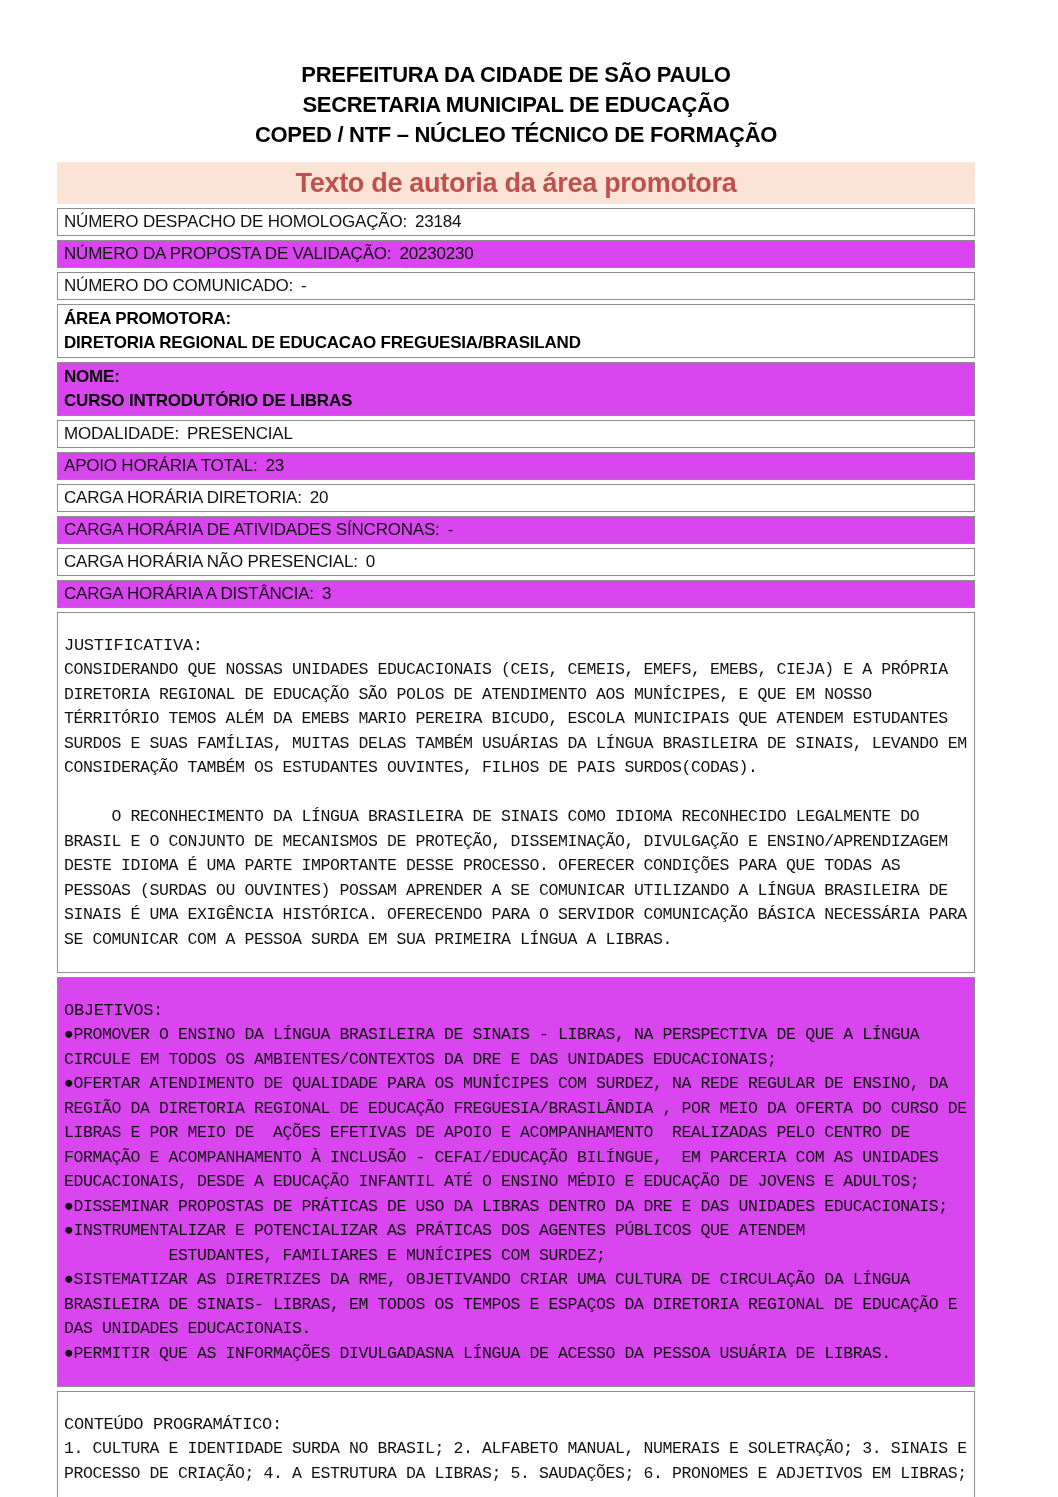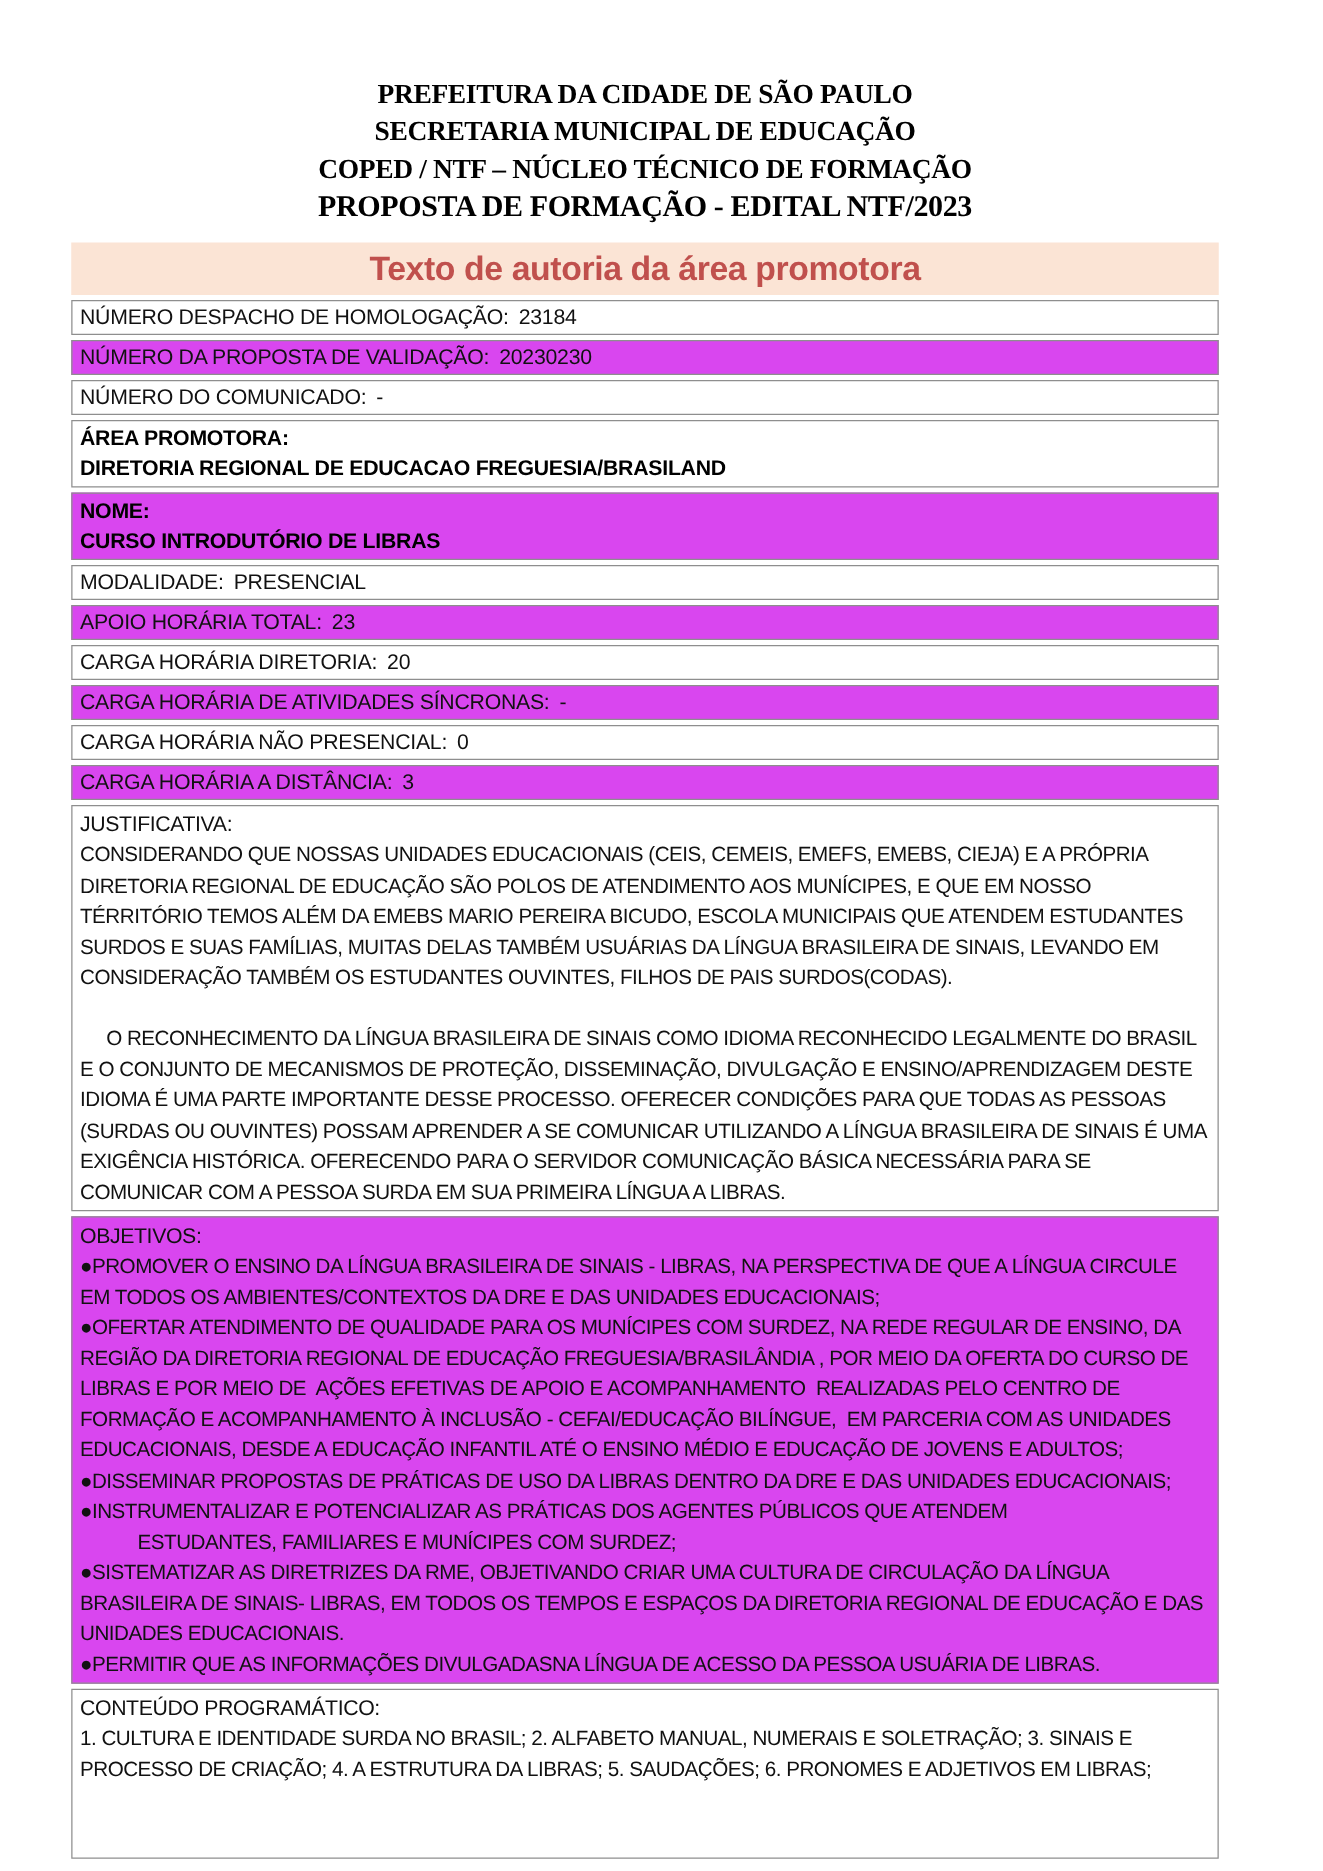--- a/index.html
+++ b/index.html
@@ -16,21 +16,20 @@
   }
   .page {
     box-sizing: border-box;
     width: 1058px;
     padding: 60px 83px 0 57px;
   }
   .doc-header {
     text-align: center;
     font-weight: 700;
     letter-spacing: -0.3px;
-    font-family: Liberation Serif, serif;
   }
   .t1 { font-size: 22px; line-height: 30px; }
   .t2 { font-size: 24px; line-height: 32px; }
   .banner {
     margin-top: 12px;
     background: #FBE4D5;
     height: 42px;
     line-height: 42px;
     text-align: center;
     font-size: 27px;
@@ -46,21 +45,21 @@
     font-size: 17px;
     line-height: 24px;
     letter-spacing: -0.2px;
     color: #111111;
   }
   .row.shaded { background: #d946ef; }
   .row.bold { font-weight: 700; color: #000000; }
   .val { margin-left: 8px; }
   .row.stacked { padding: 2px 6px; }
   .row.stacked .val { display: block; margin-left: 0; }
-  .section { padding: 2px 6px; }
+  .section { padding: 20px 6px; font-family: Liberation Mono, monospace; }
   .sec-label {
     font-size: 17px;
     line-height: 25px;
     letter-spacing: -0.3px;
   }
   .sec-body {
     font-size: 16.5px;
     line-height: 24.5px;
     letter-spacing: -0.4px;
     white-space: pre-wrap;
@@ -70,21 +69,20 @@
 </style>
 </head>
 <body>
 
 <div class="page">
 
   <header class="doc-header">
     <div class="t1">PREFEITURA DA CIDADE DE SÃO PAULO</div>
     <div class="t1">SECRETARIA MUNICIPAL DE EDUCAÇÃO</div>
     <div class="t1">COPED / NTF – NÚCLEO TÉCNICO DE FORMAÇÃO</div>
-    <div class="t2">PROPOSTA DE FORMAÇÃO - EDITAL NTF/2023</div>
   </header>
 
   <div class="banner">
     <span>Texto de autoria da área promotora</span>
   </div>
 
   <div class="row">
     <span class="lbl">NÚMERO DESPACHO DE HOMOLOGAÇÃO:</span><span class="val">23184</span>
   </div>
 

